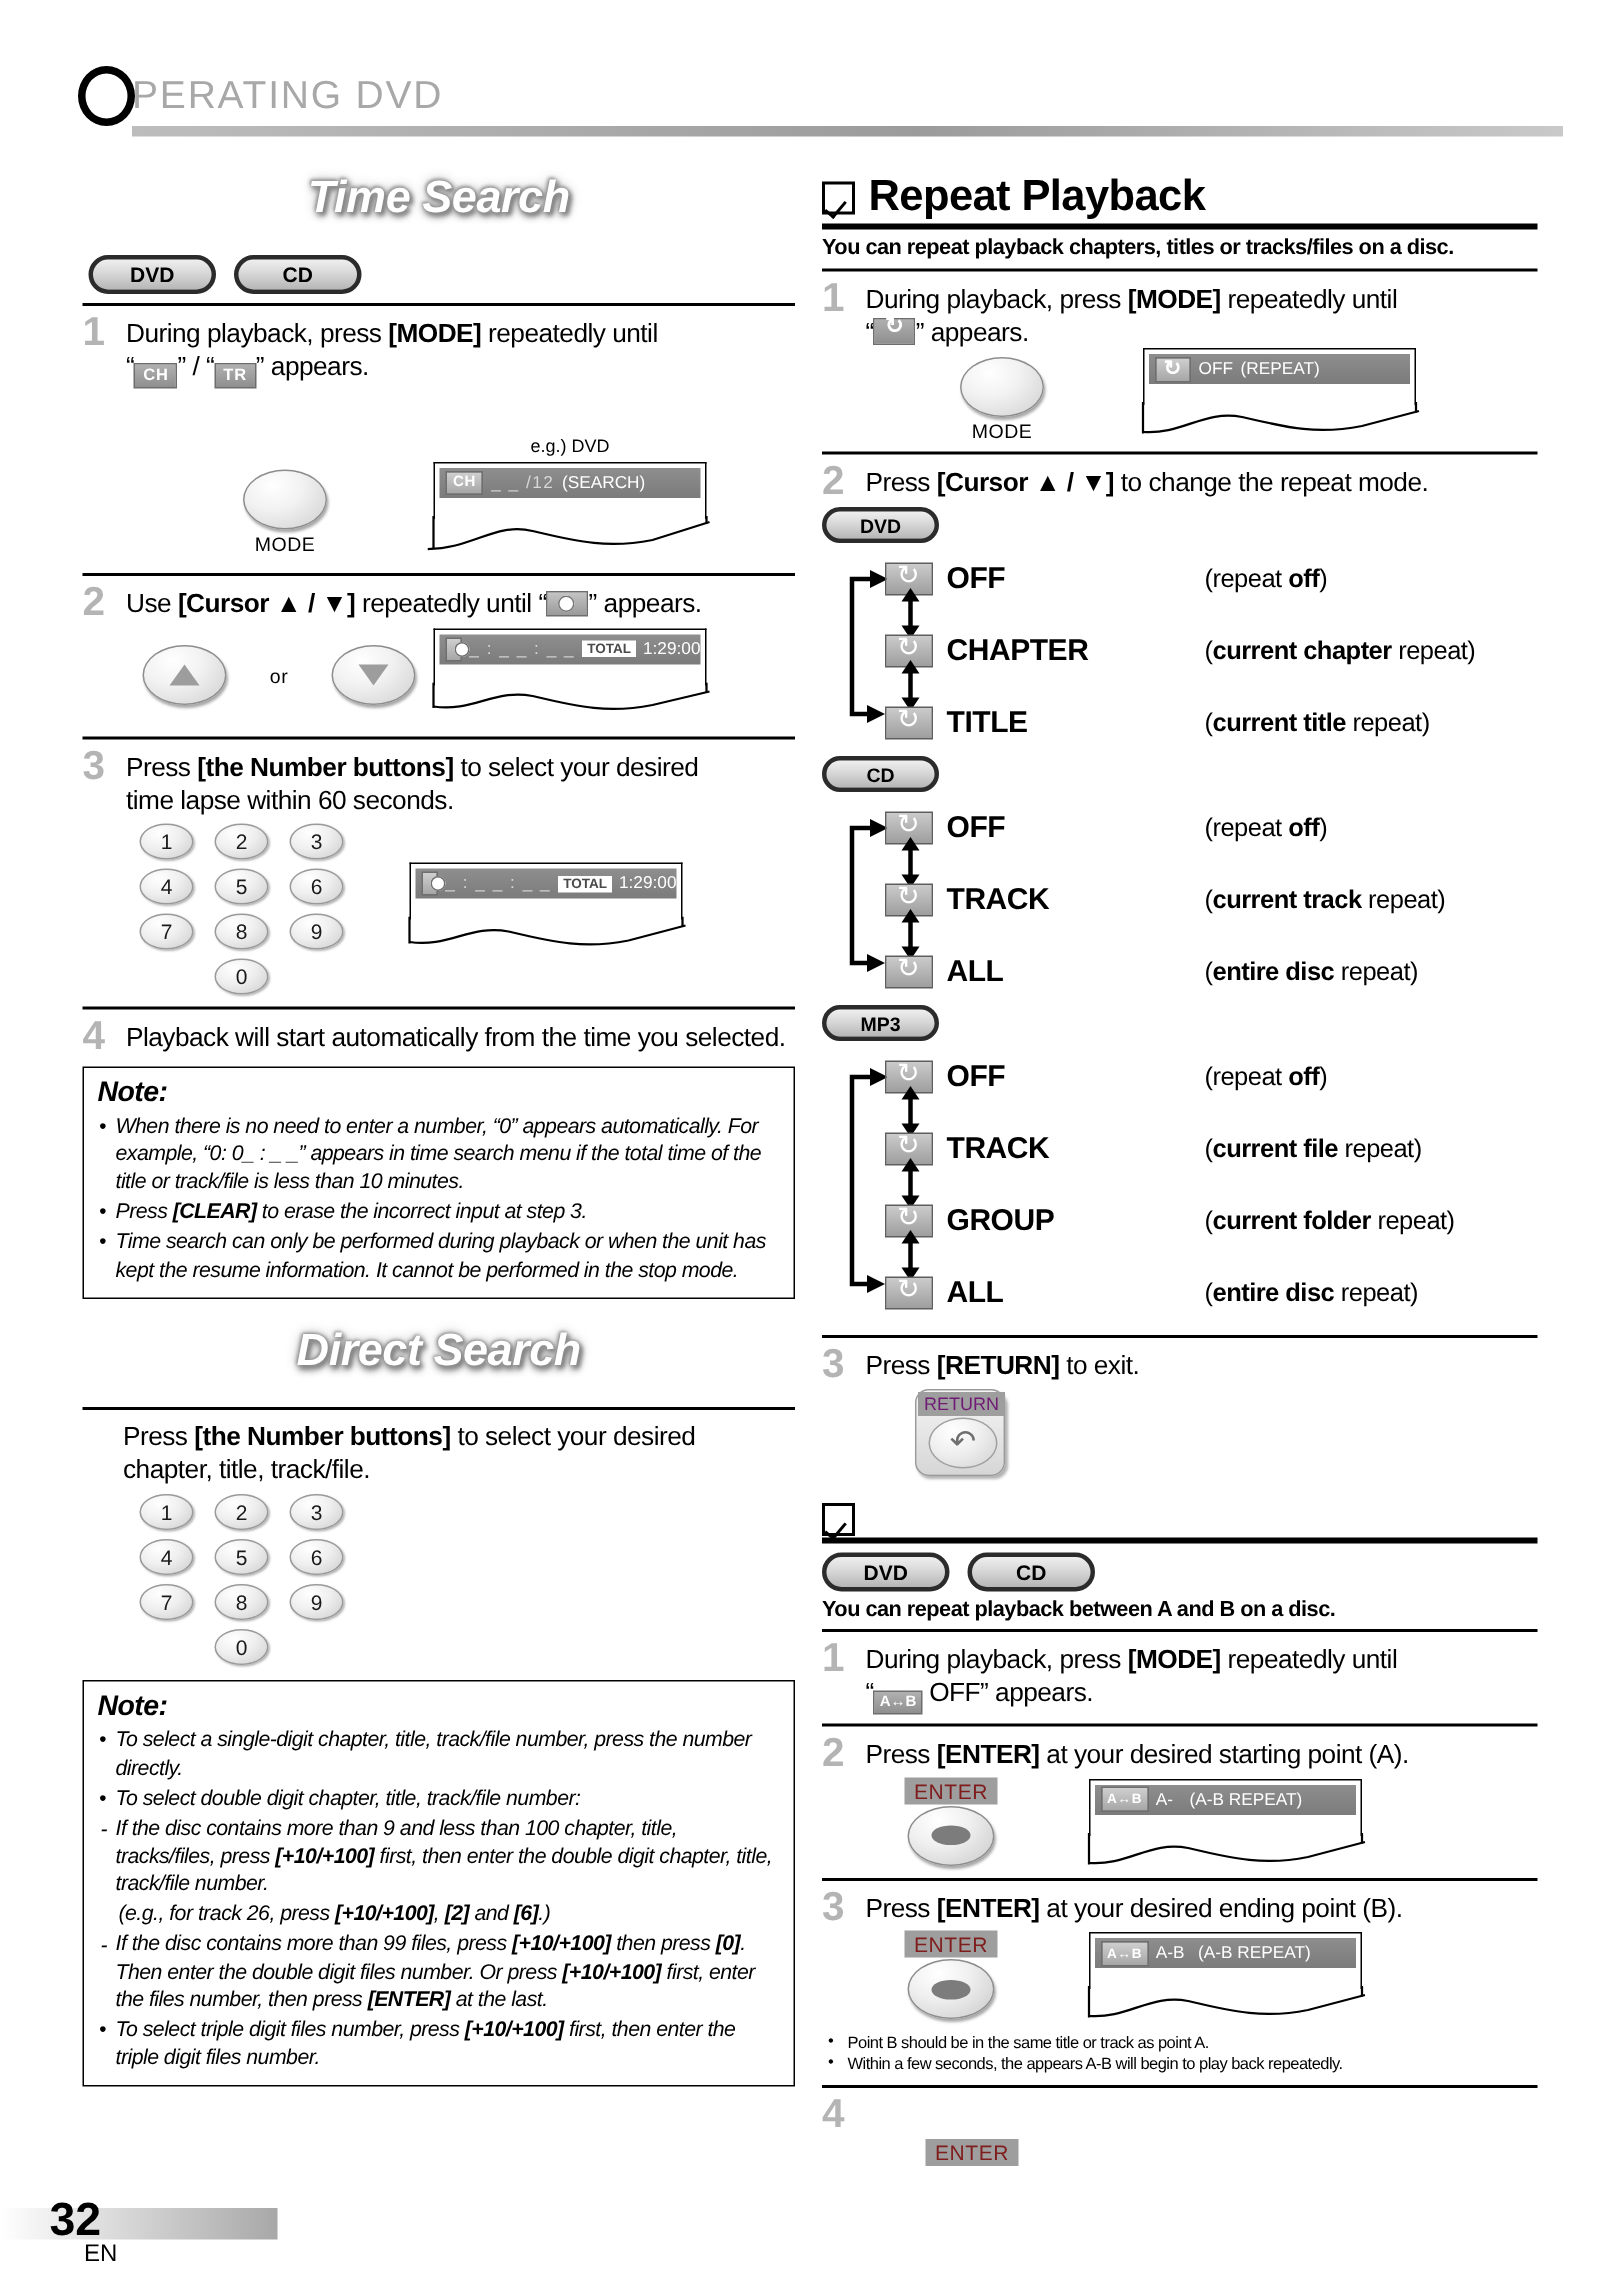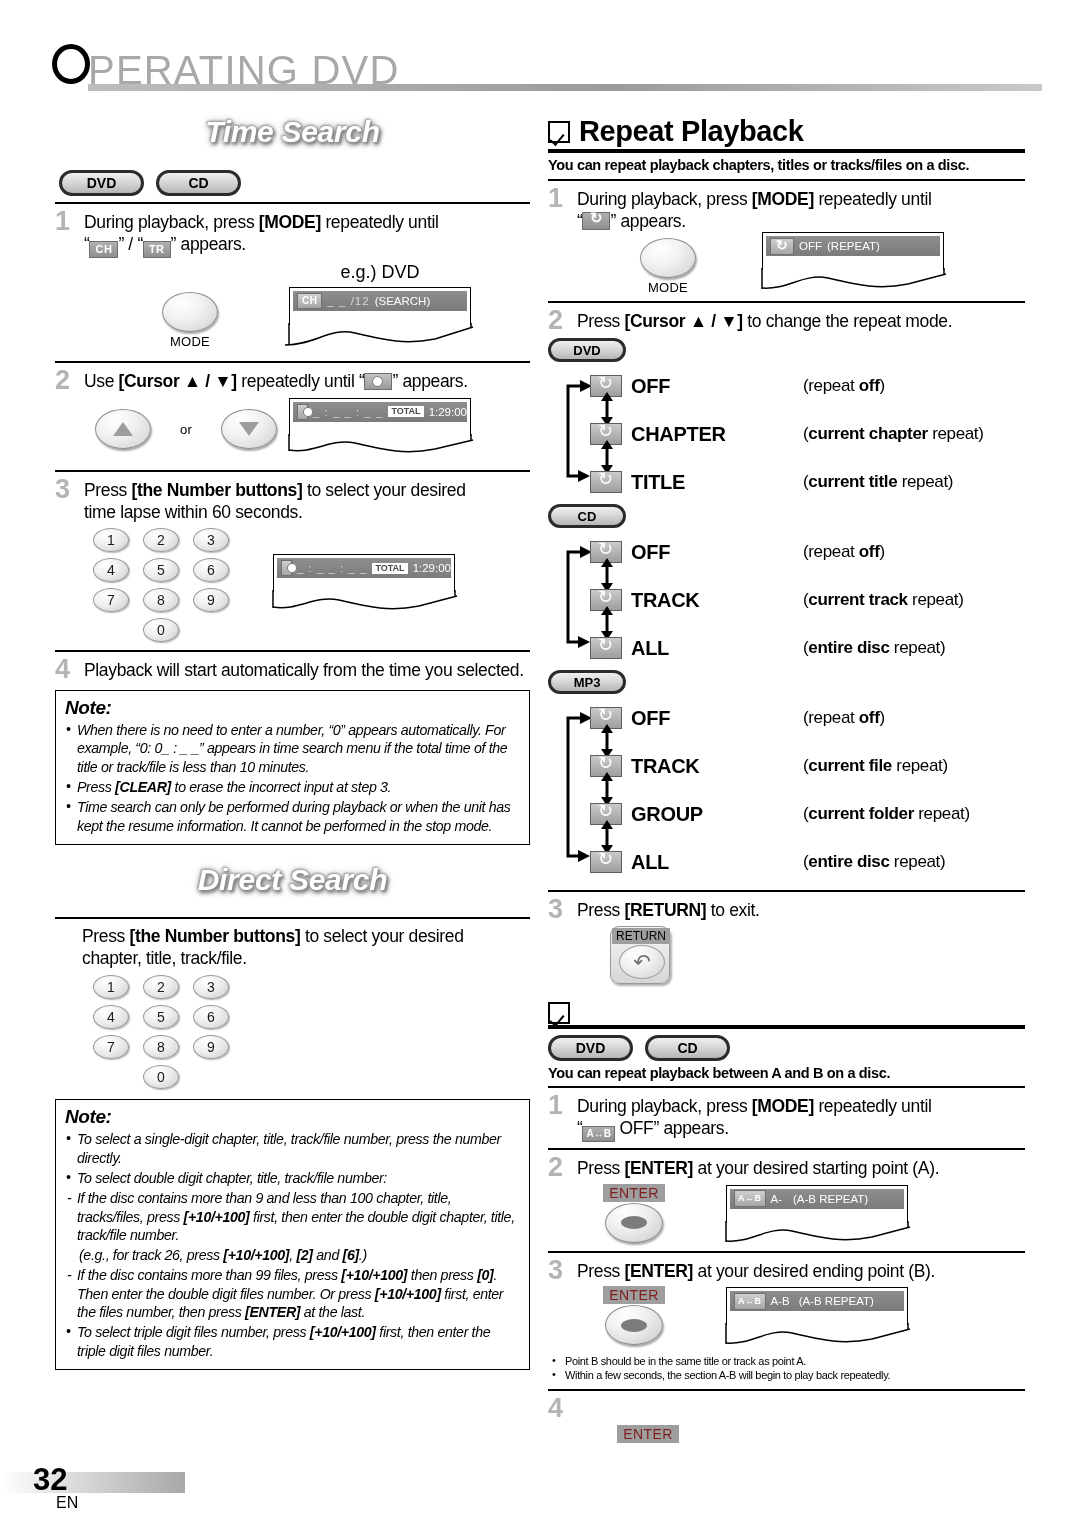--- a/index.html
+++ b/index.html
@@ -11,21 +11,21 @@
   .page{position:relative;width:1080px;height:1526px;}
 
   
   .pg-header{position:absolute;left:52px;top:48px;width:990px;height:48px;}
   .pg-header .bigO{
     position:absolute;left:0;top:-4px;width:38px;height:40px;
     border:5px solid #000;border-radius:50%;box-sizing:border-box;
   }
   .pg-header .htxt{
     position:absolute;left:36px;top:0px;
-    font-size:40px;letter-spacing:1.2px;color:#a8a8a8;font-weight:400;
+    font-size:26px;letter-spacing:1.2px;color:#a8a8a8;font-weight:400;
   }
   .pg-header .hrule{
     position:absolute;left:36px;top:36px;width:954px;height:7px;
     background:linear-gradient(90deg,#bdbdbd 0%,#9b9b9b 55%,#c9c9c9 100%);
   }
 
   
   .colL{position:absolute;left:55px;top:115px;width:475px;}
   .colR{position:absolute;left:548px;top:115px;width:477px;}
 
@@ -194,21 +194,21 @@
 
   
   .retkey{
     width:60px;height:58px;border-radius:9px;
     background:linear-gradient(180deg,#f6f6f6,#d6d6d6);
     border:1.5px solid #9a9a9a;box-shadow:1.5px 2px 2px rgba(0,0,0,.3);
     position:relative;box-sizing:border-box;
   }
   .retkey .rl{
     position:absolute;top:2px;left:0;width:60px;text-align:center;
-    font-size:12px;color:#000000;
+    font-size:12px;color:#701a75;
   }
   .retkey .rl span{background:#9e9e9e;padding:1px 4px;}
   .retkey .rc{
     position:absolute;left:8px;top:18px;width:44px;height:32px;border-radius:50%;
     background:radial-gradient(ellipse at 35% 25%,#ffffff 0%,#efefef 45%,#d0d0d0 100%);
     border:1px solid #a0a0a0;
     display:flex;align-items:center;justify-content:center;
     font-size:21px;color:#6f6f6f;
   }
   
@@ -269,21 +269,21 @@
         <span>“</span><span class="mini">CH</span><span>” / “</span><span class="mini">TR</span><span>” appears.</span>
       </div>
     </div>
 
     <div style="display:flex;align-items:flex-end;margin-top:4px;">
       <div style="width:190px;display:flex;flex-direction:column;align-items:center;margin-left:40px;">
         <div class="btn-oval"></div>
         <div class="btn-label">MODE</div>
       </div>
       <div style="margin-left:4px;">
-        <div style="font-size:18px;margin-bottom:4px;text-align:center;width:182px;">e.g.) DVD</div>
+        <div style="font-size:12px;margin-bottom:4px;text-align:center;width:182px;margin-top:27px;">e.g.) DVD</div>
         <div class="tv">
           <div class="frame"></div>
           <div class="bar">
             <span class="osd-ico">CH</span>
             <span class="dim">_ _ /12</span>
             <span>(SEARCH)</span>
           </div>
           <svg class="wave" viewBox="0 0 192 26">
             <path d="M0 22 C 30 22, 45 4, 70 10 C 100 17, 120 22, 150 16 L 188 4" fill="none" stroke="#000" stroke-width="1.5"></path>
             <path d="M4 0 L 4 22" fill="none" stroke="#000" stroke-width="1.5"></path>
@@ -686,21 +686,21 @@
         <svg class="wave" viewBox="0 0 192 26">
           <path d="M4 20 C 30 22, 45 5, 70 10 C 100 17, 120 22, 150 16 L 188 6" fill="none" stroke="#000" stroke-width="1.5"></path>
           <path d="M4 0 L 4 21" fill="none" stroke="#000" stroke-width="1.5"></path>
           <path d="M186 0 L 186 7" fill="none" stroke="#000" stroke-width="1.5"></path>
         </svg>
       </div>
     </div>
 
     <div class="bullets">
       <div>Point B should be in the same title or track as point A.</div>
-      <div>Within a few seconds, the section A-B will begin to play back repeatedly.</div>
+      <div>Within a few seconds, the appears A-B will begin to play back repeatedly.</div>
     </div>
 
     <div class="rule" style="margin-top:6px;"></div>
     <div class="step">
       <div class="stepnum">4</div>
     </div>
     <div class="entwrap" style="margin:4px 0 0 58px;">
       <div class="entlabel"><span>ENTER</span></div>
 
     </div>

